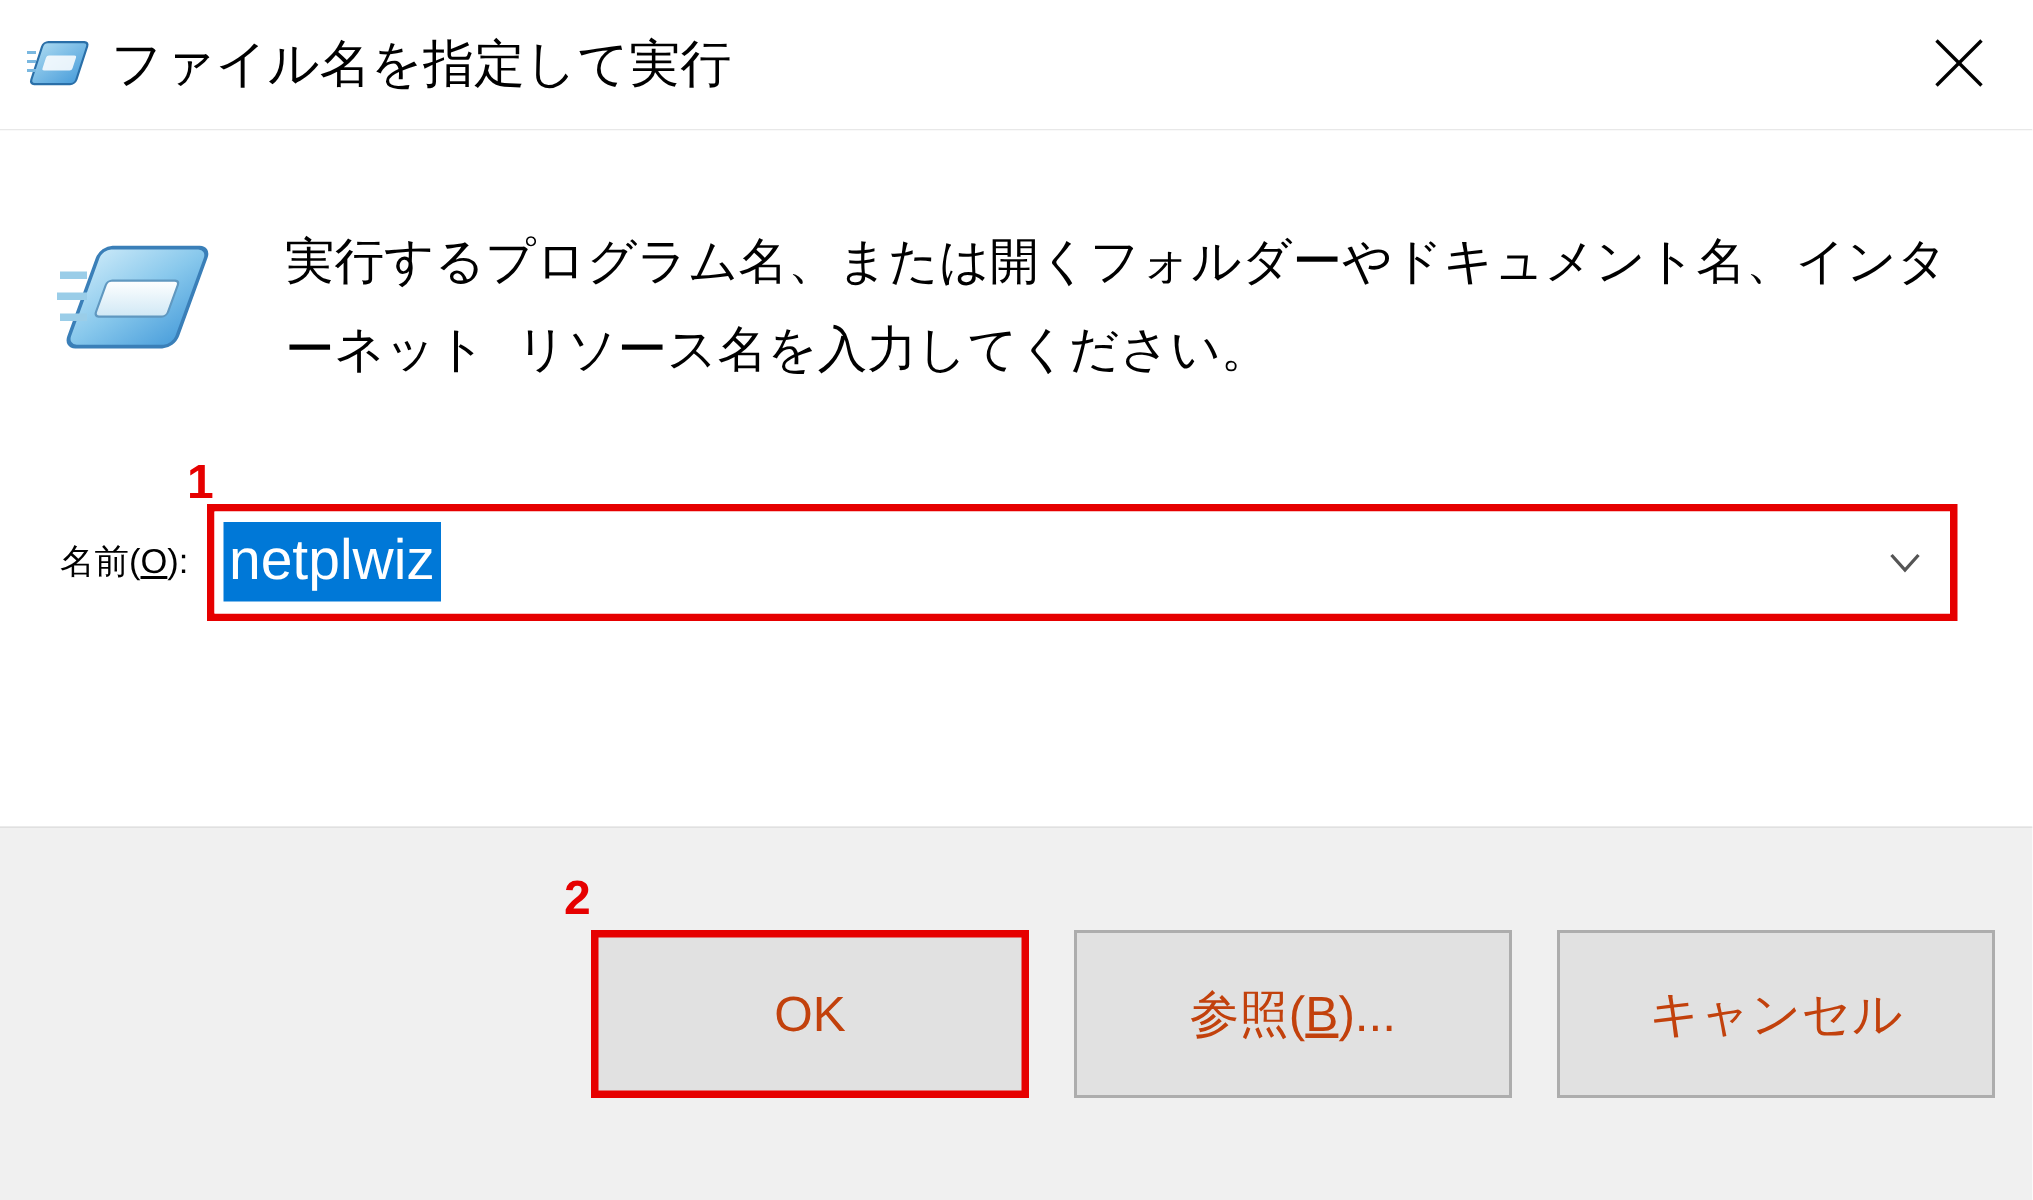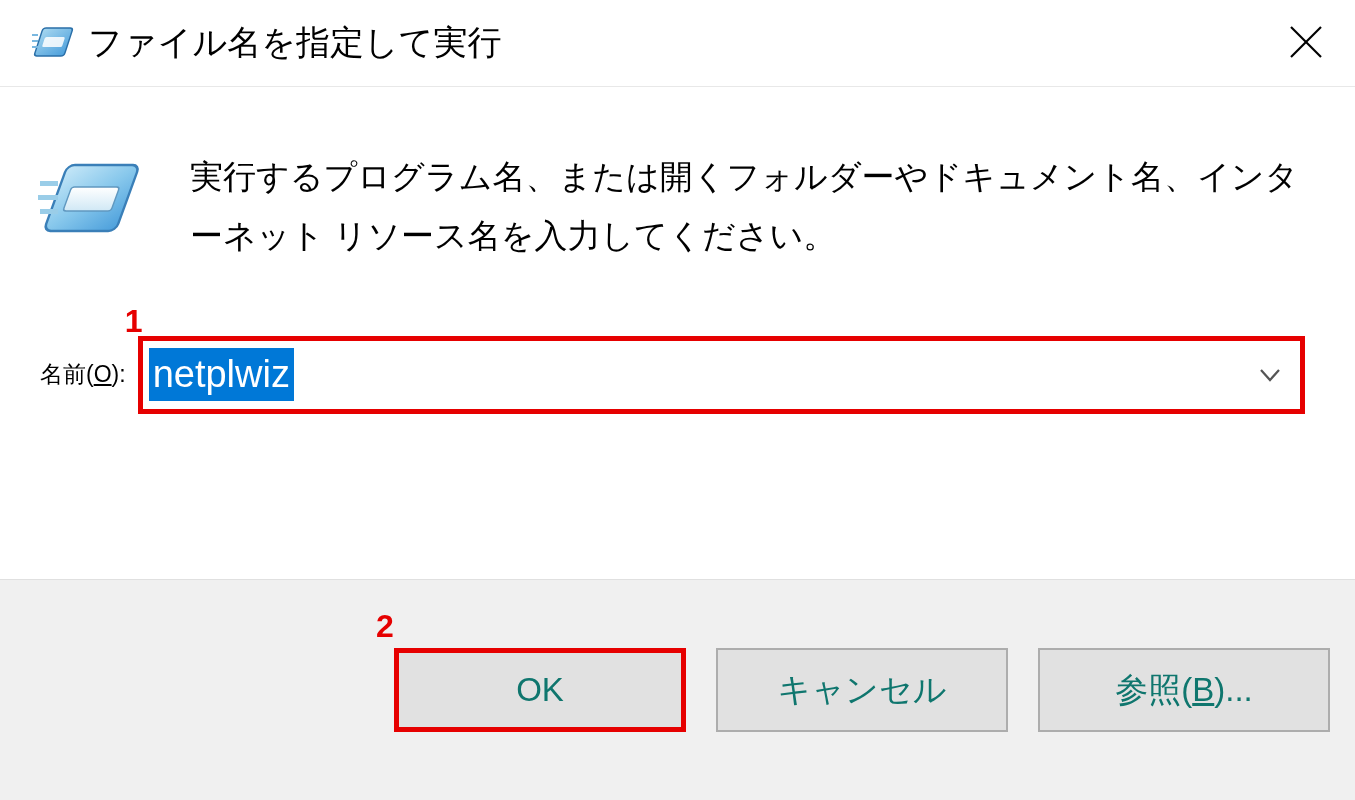--- a/index.html
+++ b/index.html
@@ -21,21 +21,21 @@
       height: 100%;
       background: #ffffff;
       display: flex;
       flex-direction: column;
     }
     
     .titlebar {
       display: flex;
       align-items: center;
       justify-content: space-between;
-      padding: 18px 24px 18px 32px;
+      padding: 18px 24px 18px 18px;
       border-bottom: 1px solid #e8e8e8;
     }
     
     .titlebar-left {
       display: flex;
       align-items: center;
       gap: 14px;
     }
     
     .titlebar-icon {
@@ -70,20 +70,21 @@
       flex: 1;
       padding: 60px 40px 40px 30px;
       background: #ffffff;
     }
     
     .description-row {
       display: flex;
       align-items: flex-start;
       gap: 48px;
       margin-bottom: 70px;
+      font-family: Liberation Mono, monospace;
     }
     
     .description-icon {
       width: 104px;
       height: 94px;
       flex-shrink: 0;
       margin-top: 6px;
       margin-left: 8px;
     }
     
@@ -170,26 +171,26 @@
     .btn-annotation {
       position: absolute;
       top: -40px;
       left: -18px;
       color: #e60000;
       font-size: 32px;
       font-weight: bold;
     }
     
     .btn {
-      height: 84px;
+      height: 112px;
       min-width: 292px;
       background: #e1e1e1;
       border: 2px solid #adadad;
       font-size: 33px;
-      color: #0f766e;
+      color: #c2410c;
       cursor: pointer;
       display: flex;
       align-items: center;
       justify-content: center;
       font-family: inherit;
     }
     
     .btn.highlighted {
       border: 5px solid #e60000;
     }
@@ -281,25 +282,25 @@
 
   <div class="button-row">
     <div class="btn-wrapper">
       <span class="btn-annotation">2</span>
       <button class="btn highlighted">
         <span>OK</span>
       </button>
     </div>
     <div class="btn-wrapper">
       <button class="btn">
-        <span>キャンセル</span>
-      </button>
-    </div>
-    <div class="btn-wrapper">
-      <button class="btn">
         <span>参照(</span>
           <span class="underline">B</span>
           <span>)...</span>
       </button>
     </div>
+    <div class="btn-wrapper">
+      <button class="btn">
+        <span>キャンセル</span>
+      </button>
+    </div>
   </div>
 
 </div>
 
 </body></html>

